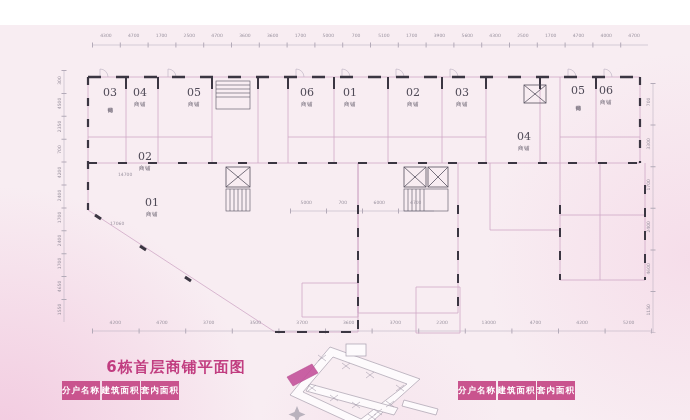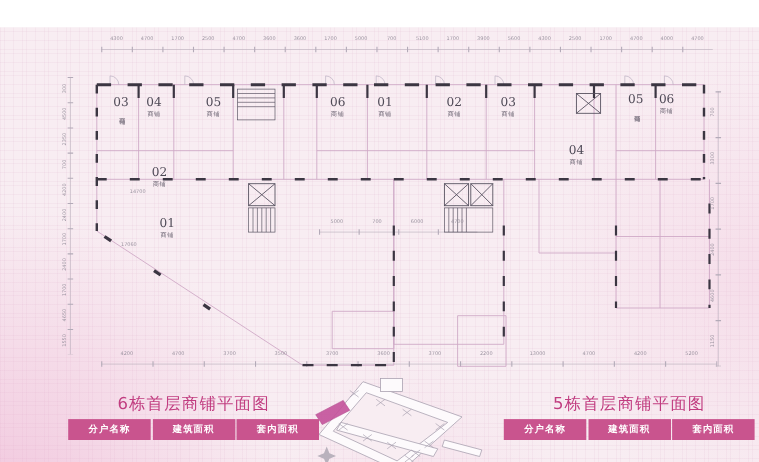--- a/index.html
+++ b/index.html
@@ -21,23 +21,23 @@
   .unit .lbl{display:block;font-size:5.5px;color:#6b6472;margin-top:4px;
              font-family:"DejaVu Sans",sans-serif;letter-spacing:.5px;}
   .unit.v .lbl{writing-mode:vertical-rl;margin:4px auto 0;letter-spacing:1px;}
   .dimrow{position:absolute;display:flex;}
   .dimrow span{flex:1;text-align:center;font-size:4.5px;color:#9b93a0;line-height:1;}
   .dimcol{position:absolute;display:flex;flex-direction:column;}
   .dimcol span{flex:1;display:flex;align-items:center;justify-content:center;
                font-size:4.5px;color:#9b93a0;transform:rotate(-90deg);}
   .dimfree{position:absolute;font-size:4.5px;color:#9b93a0;}
   .sec-title{position:absolute;top:333px;width:228px;text-align:center;
-             font-size:15px;font-weight:normal;color:#c13d80;letter-spacing:1px;}
+             font-size:15px;font-weight:bold;color:#c13d80;letter-spacing:1px;}
   .area-table{position:absolute;top:356px;width:228px;display:flex;
-              flex-direction:column;gap:19px;}
+              gap:19px;}
   .thead{display:flex;gap:1.5px;height:19px;}
   .th{flex:1;background:#c9548e;color:#ffffff;font-size:8.5px;font-weight:bold;
       display:flex;align-items:center;justify-content:center;letter-spacing:1px;}
   .trow{display:flex;gap:1.5px;height:13.5px;}
   .td{flex:1;background:#f4dbe8;display:flex;align-items:center;justify-content:center;
       font-size:7.5px;color:#5d5158;}
   .td.name{color:#c0679a;font-size:6px;}
 </style>
 </head>
 <body>
@@ -199,21 +199,20 @@
       <span>5000</span>
       <span>700</span>
       <span>6000</span>
       <span>4700</span>
     </div>
 
   <div class="dimfree" style="left:118px;top:147px">14700</div>
   <div class="dimfree" style="left:110px;top:196px">17060</div>
 
   <div class="sec-title" style="left:62px">6栋首层商铺平面图</div>
-  <div class="sec-title" style="left:458px">5栋首层商铺平面图</div>
 
   <div class="area-table" style="left:62px">
     <div class="thead">
         <div class="th">分户名称</div>
         <div class="th">建筑面积</div>
         <div class="th">套内面积</div>
       </div>
   </div>
 
   <div class="area-table" style="left:458px">

